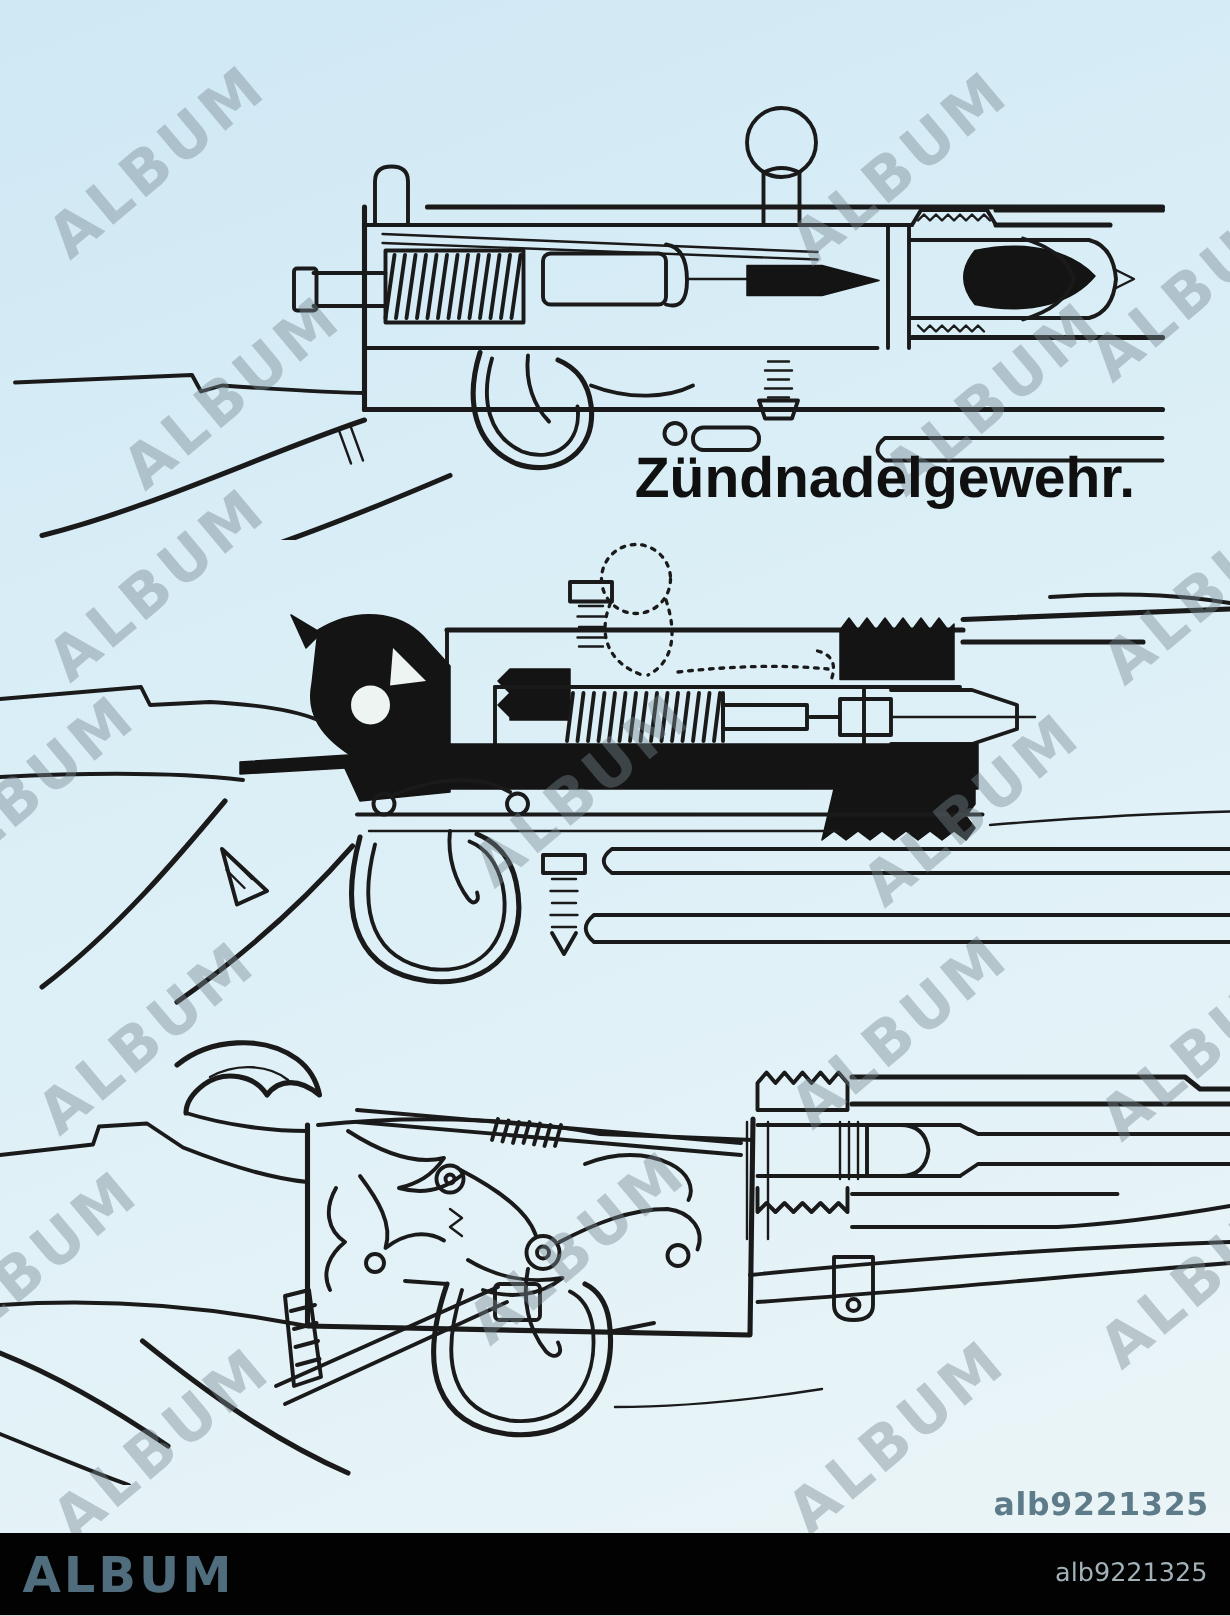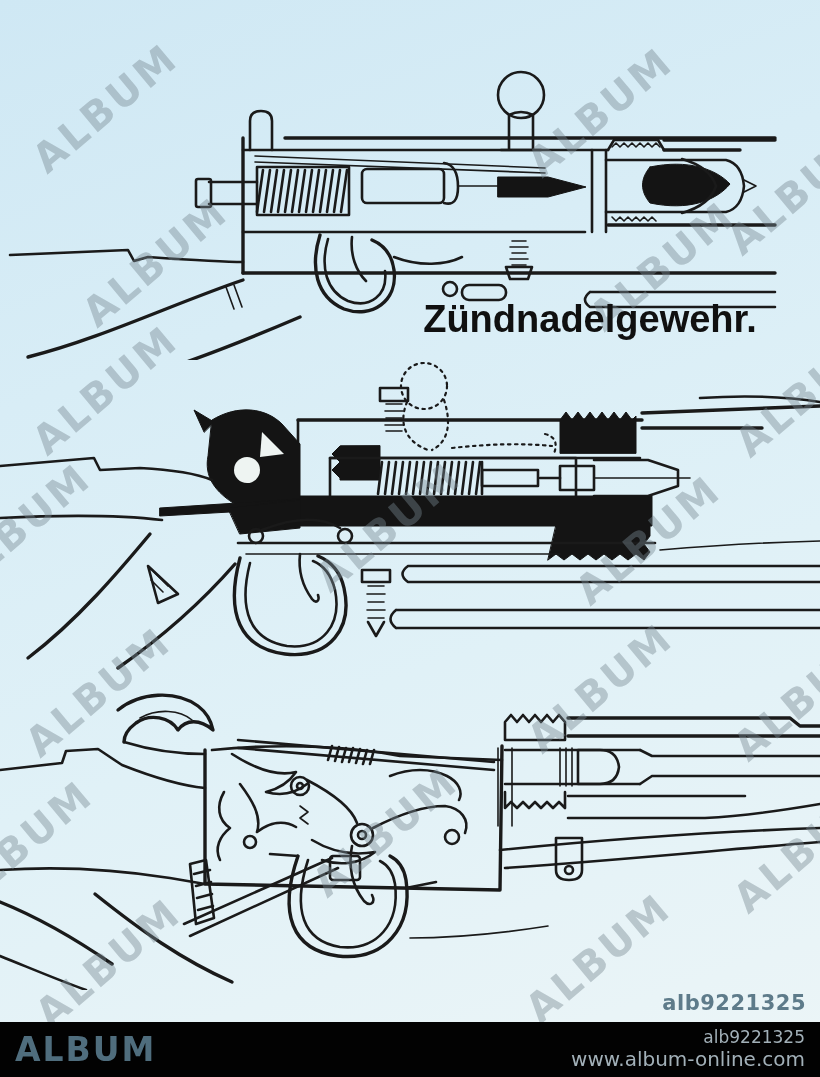--- a/index.html
+++ b/index.html
@@ -311,17 +311,16 @@
       <span class="wm" style="left: 108px; top: 963px;">ALBUM</span>
       <span class="wm" style="left: 598px; top: 958px;">ALBUM</span>
     </div>
 
   <div class="id-overlay">alb9221325</div>
 
   <div class="footer-bar">
     <div class="brand">ALBUM</div>
     <div class="footer-right">
       <div class="fid">alb9221325</div>
-      <div class="furl">www.album-online.com</div>
     </div>
   </div>
 
 </div>
 
 </body></html>

